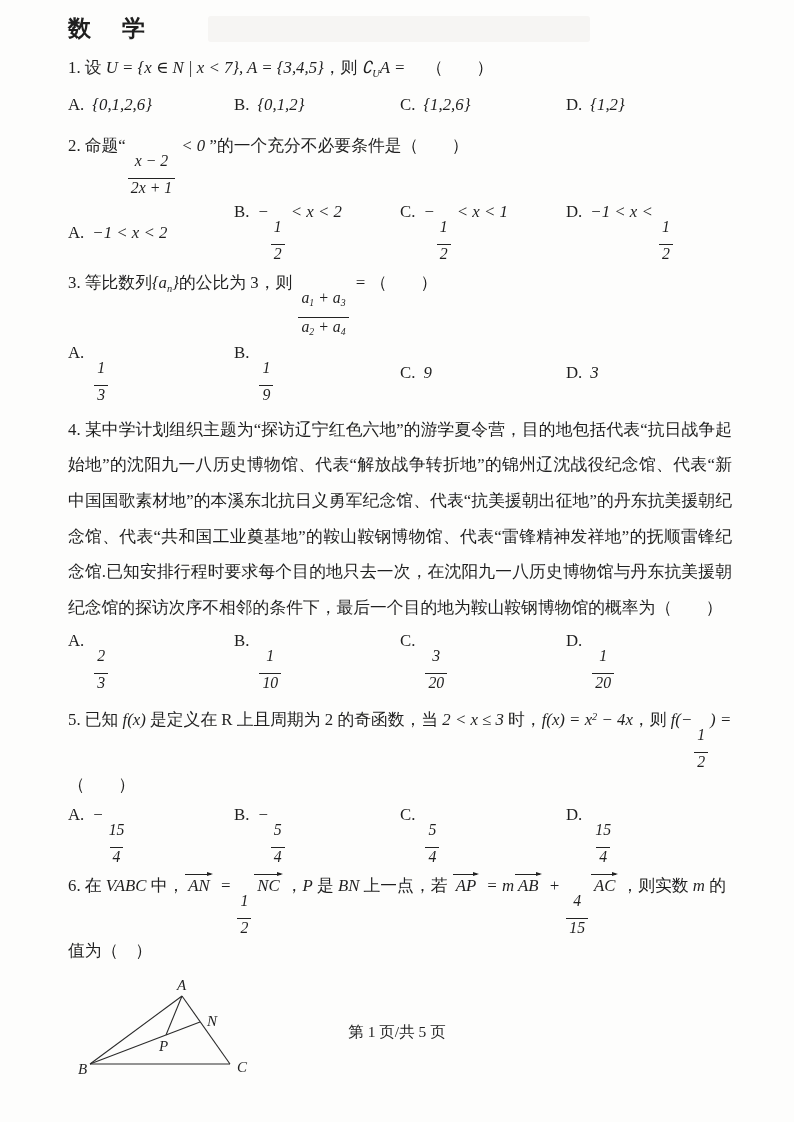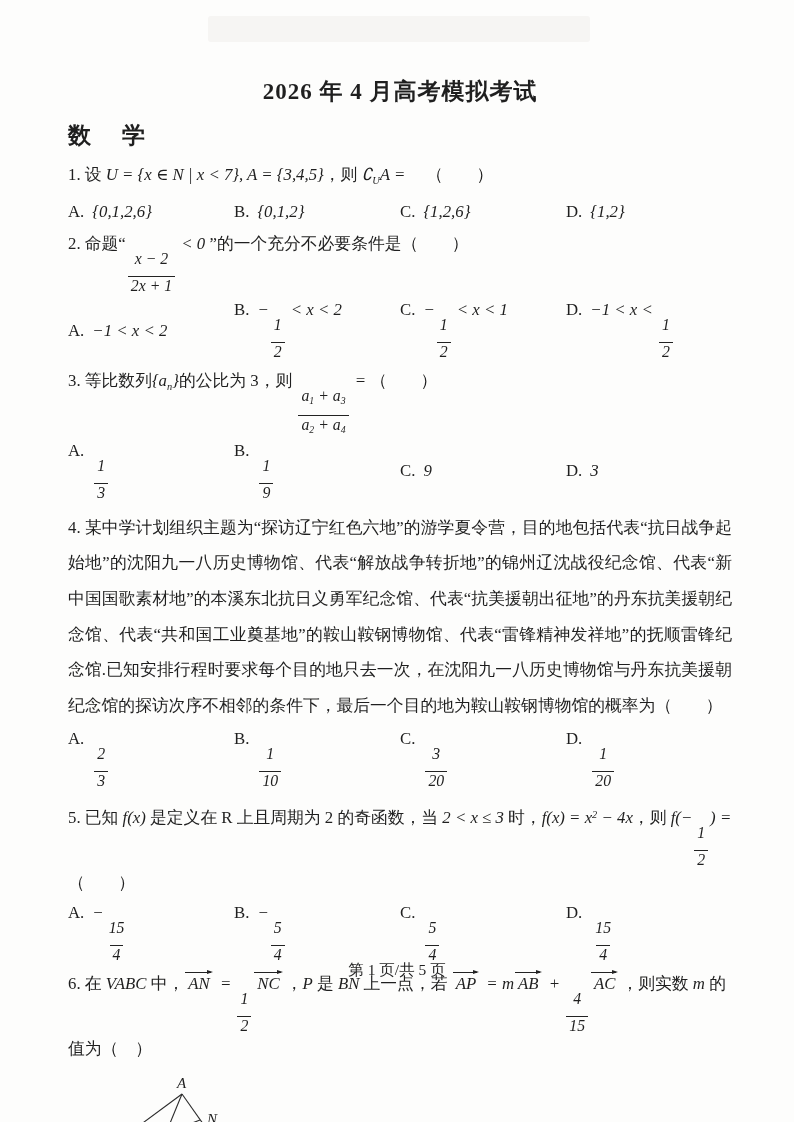--- a/index.html
+++ b/index.html
@@ -31,21 +31,21 @@
   }
   .section-header{
     margin:20px 0 0 0;
     font-size:17.5px;font-weight:700;
     line-height:1.78;
     text-align:justify;
   }
   .q{font-size:16.8px;}
   .stem{line-height:1.7;}
   .q1 .stem{margin-top:10px;}
-  .q2 .stem{margin-top:1px;}
+  .q2 .stem{margin-top:10px;}
   .q3 .stem{margin-top:6px;}
   .q4 .stem{margin-top:8px;line-height:2.12;text-align:justify;}
   .q5 .stem{margin-top:14px;}
   .q6 .stem{margin-top:6px;}
   .opts{
     display:grid;
     grid-template-columns:repeat(4,1fr);
     align-items:center;
     margin-top:5px;
     min-height:34px;
@@ -76,30 +76,29 @@
     border-top:1.1px solid #222;
   }
   .vec::after{
     content:'';position:absolute;right:-4px;top:-5px;
     width:0;height:0;border:3px solid transparent;border-left:6px solid #222;
     transform:scaleY(0.65);
   }
   .fig{margin:10px 0 2px 10px;}
   .fig svg text{font-family:"Liberation Serif","DejaVu Serif",serif;font-style:italic;font-size:15px;fill:#1f1f1f;}
   .page-footer{
-    position:absolute;left:0;top:960px;width:100%;
+    position:absolute;left:0;top:1022px;width:100%;
     text-align:center;font-size:15.5px;
   }
 </style>
 </head>
 <body>
 
 <div class="page">
   <div class="scan-band"></div>
-  <h1 class="exam-title">2026 年 4 月高考模拟考试</h1>
   <h2 class="subject-title">数　学</h2>
   <div id="questions">
       <div class="q q1">
         <div class="stem"><span class="tx">1. 设 </span><span class="mi">U = {x ∈ N | x &lt; 7}, A = {3,4,5}</span><span class="tx">，则 </span><span class="mi">∁</span><sub>U</sub><span class="mi">A = </span><span class="tx">　（　　）</span></div>
         <div class="opts">
           <span class="opt"><span class="tx olab">A.</span><span class="mi">{0,1,2,6}</span></span>
           <span class="opt"><span class="tx olab">B.</span><span class="mi">{0,1,2}</span></span>
           <span class="opt"><span class="tx olab">C.</span><span class="mi">{1,2,6}</span></span>
           <span class="opt"><span class="tx olab">D.</span><span class="mi">{1,2}</span></span>
         </div>

